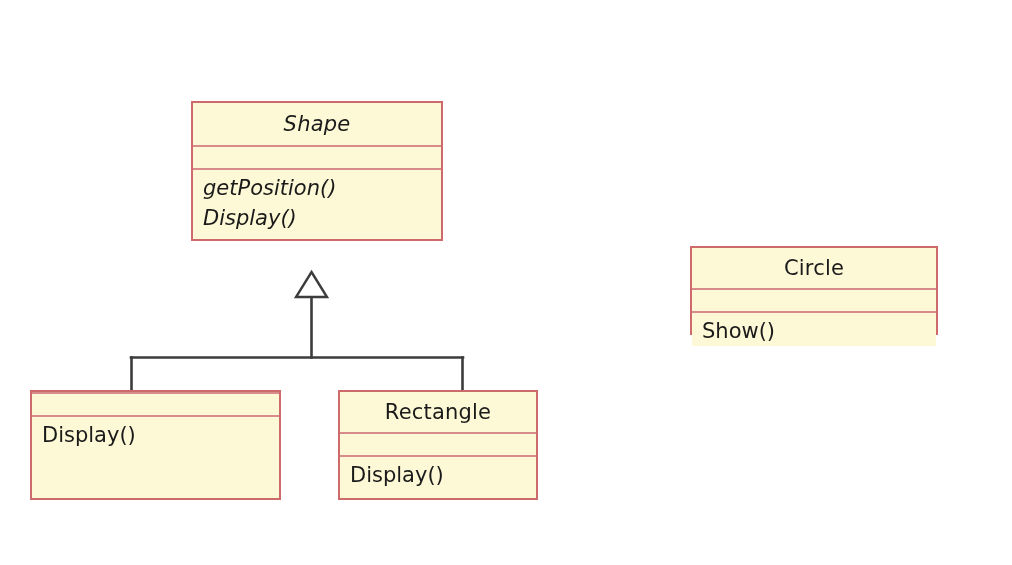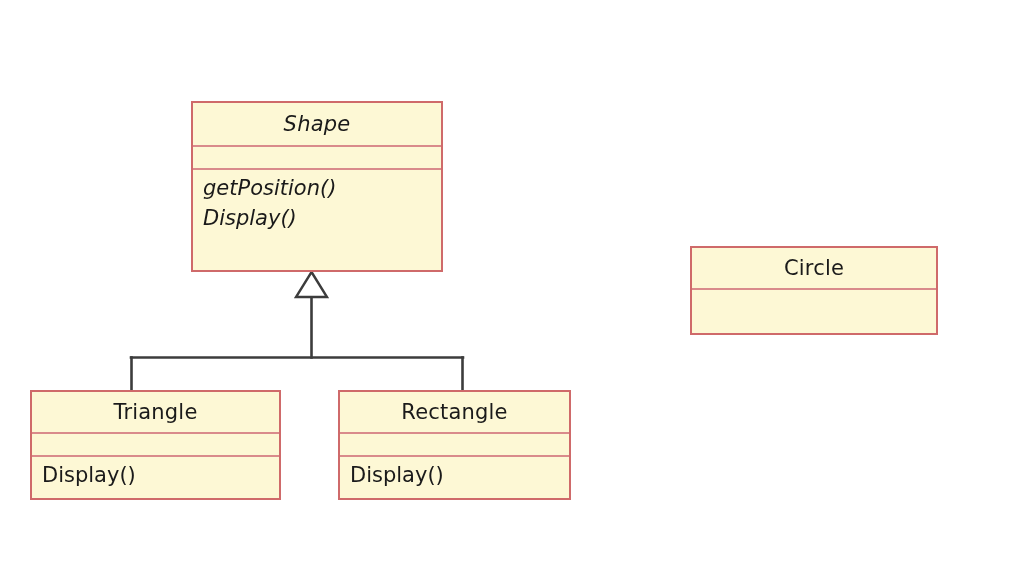--- a/index.html
+++ b/index.html
@@ -62,38 +62,38 @@
   }
   .abstract {
     font-style: italic;
   }
 
   
   #class-shape {
     left: 191px;
     top: 101px;
     width: 252px;
-    height: 171px;
+    height: 140px;
   }
   #class-shape .uml-name   { height: 42px; }
   #class-shape .uml-attrs  { height: 23px; }
 
   #class-triangle {
     left: 30px;
     top: 390px;
     width: 251px;
     height: 110px;
   }
   #class-triangle .uml-name  { height: 40px; }
   #class-triangle .uml-attrs { height: 23px; }
 
   #class-rectangle {
     left: 338px;
     top: 390px;
-    width: 233px;
+    width: 200px;
     height: 110px;
   }
   #class-rectangle .uml-name  { height: 40px; }
   #class-rectangle .uml-attrs { height: 23px; }
 
   #class-circle {
     left: 690px;
     top: 246px;
     width: 248px;
     height: 89px;
@@ -131,33 +131,35 @@
   <div class="uml-class" id="class-shape">
     <div class="uml-name abstract">Shape</div>
     <div class="uml-attrs"></div>
     <div class="uml-ops">
       <div class="uml-op abstract">getPosition()</div>
       <div class="uml-op abstract">Display()</div>
     </div>
   </div>
 
   <div class="uml-class" id="class-triangle">
-    <div class="uml-name">Triangle</div>
     <div class="uml-attrs"></div>
     <div class="uml-ops">
       <div class="uml-op">Display()</div>
     </div>
   </div>
 
   <div class="uml-class" id="class-rectangle">
     <div class="uml-name">Rectangle</div>
     <div class="uml-attrs"></div>
     <div class="uml-ops">
       <div class="uml-op">Display()</div>
     </div>
   </div>
 
   <div class="uml-class" id="class-circle">
     <div class="uml-name">Circle</div>
     <div class="uml-attrs"></div>
+    <div class="uml-ops">
+      <div class="uml-op">Show()</div>
+    </div>
   </div>
 
 </div>
 
 </body></html>

